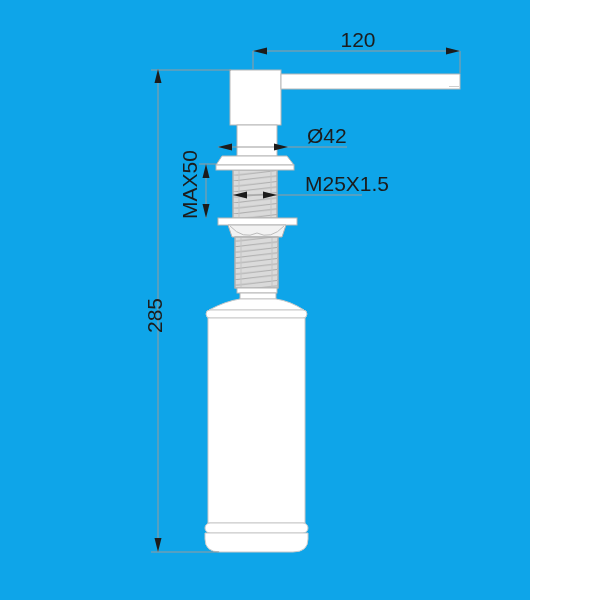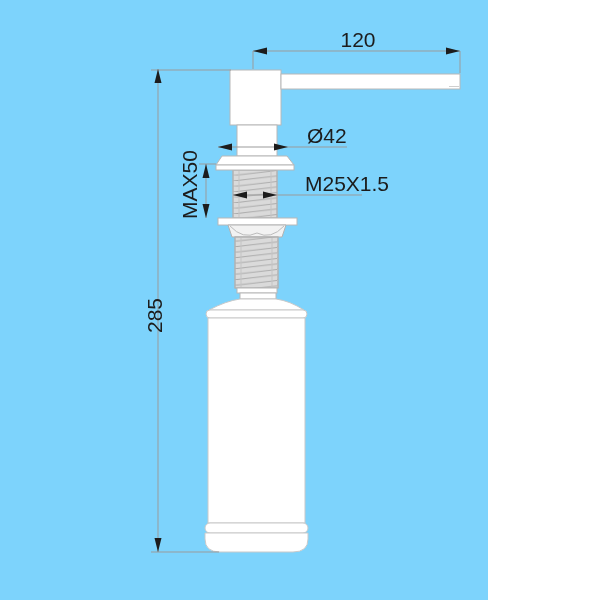--- a/index.html
+++ b/index.html
@@ -2,23 +2,23 @@
 <html><head>
 <meta charset="utf-8">
 <style>
   html, body {
     margin: 0;
     padding: 0;
     background: #ffffff;
   }
   .canvas {
     position: relative;
-    width: 488px;
+    width: 530px;
     height: 600px;
-    background: #7dd3fc;
+    background: #0ea5e9;
     overflow: hidden;
   }
   svg {
     display: block;
   }
   svg text {
     font-family: "Liberation Sans", "DejaVu Sans", sans-serif;
     font-size: 21px;
     fill: #1c1c1c;
   }

